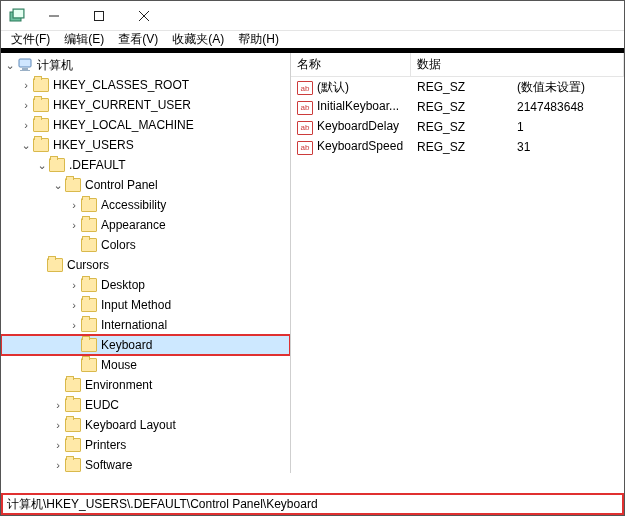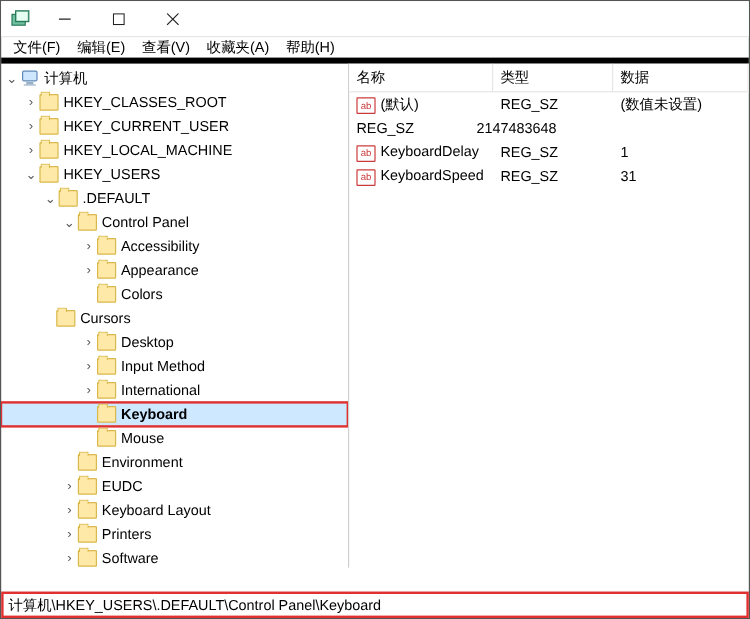--- a/index.html
+++ b/index.html
@@ -10,21 +10,21 @@
 .titlebar-title { flex: 1; font-size: 12px; }
 .winbtns { display: flex; height: 100%; }
 .winbtn { width: 45px; display: flex; align-items: center; justify-content: center; color: #222; }
 .menubar { height: 22px; display: flex; align-items: center; padding: 0 4px; gap: 2px; border-bottom: 5px solid #000000; }
 .menuitem { padding: 2px 6px; }
 .content { flex: 1; display: flex; min-height: 0; }
 .tree { width: 290px; border-right: 1px solid #cfcfcf; overflow: auto; padding: 2px 0; }
 .tree ul { list-style: none; }
 .tree li { white-space: nowrap; }
 .tree-row { display: flex; align-items: center; height: 20px; cursor: default; }
-.tree-row.selected { background: #cde8ff; font-weight: bold; }
+.tree-row.selected { background: #cde8ff; }
 .toggle { width: 14px; text-align: center; color: #555; font-size: 11px; user-select: none; }
 .toggle.empty { visibility: hidden; }
 .folder-icon { width: 16px; height: 14px; background: #ffe9a8; border: 1px solid #d9b94c; border-radius: 1px; margin-right: 4px; position: relative; }
 .folder-icon::before { content: ""; position: absolute; top: -3px; left: 0; width: 6px; height: 3px; background: #ffe9a8; border: 1px solid #d9b94c; border-bottom: none; border-radius: 1px 1px 0 0; }
 .pc-icon { width: 16px; height: 14px; margin-right: 4px; display: flex; align-items: center; justify-content: center; }
 .list { flex: 1; overflow: auto; }
 .list-header { display: flex; border-bottom: 1px solid #e5e5e5; height: 24px; align-items: center; position: sticky; top: 0; background: #fff; }
 .list-header > div { padding: 0 6px; border-right: 1px solid #e5e5e5; height: 100%; display: flex; align-items: center; }
 .col-name { width: 120px; }
 .col-type { width: 100px; }
@@ -243,30 +243,30 @@
               </ul>
             </li>
           </ul>
         </li>
       </ul>
     </div>
 
     <div class="list">
       <div class="list-header">
         <div class="col-name">名称</div>
-        <div class="col-type">类型</div>
         <div class="col-data">数据</div>
       </div>
       <div class="list-body">
         <div class="list-row">
           <div class="col-name"><span class="val-icon">ab</span><span>(默认)</span></div>
           <div class="col-type">REG_SZ</div>
           <div class="col-data">(数值未设置)</div>
         </div>
         <div class="list-row">
+          <div class="col-name"><span class="val-icon">ab</span><span>InitialKeyboar...</span></div>
           <div class="col-type">REG_SZ</div>
           <div class="col-data">2147483648</div>
         </div>
         <div class="list-row">
           <div class="col-name"><span class="val-icon">ab</span><span>KeyboardDelay</span></div>
           <div class="col-type">REG_SZ</div>
           <div class="col-data">1</div>
         </div>
         <div class="list-row">
           <div class="col-name"><span class="val-icon">ab</span><span>KeyboardSpeed</span></div>

